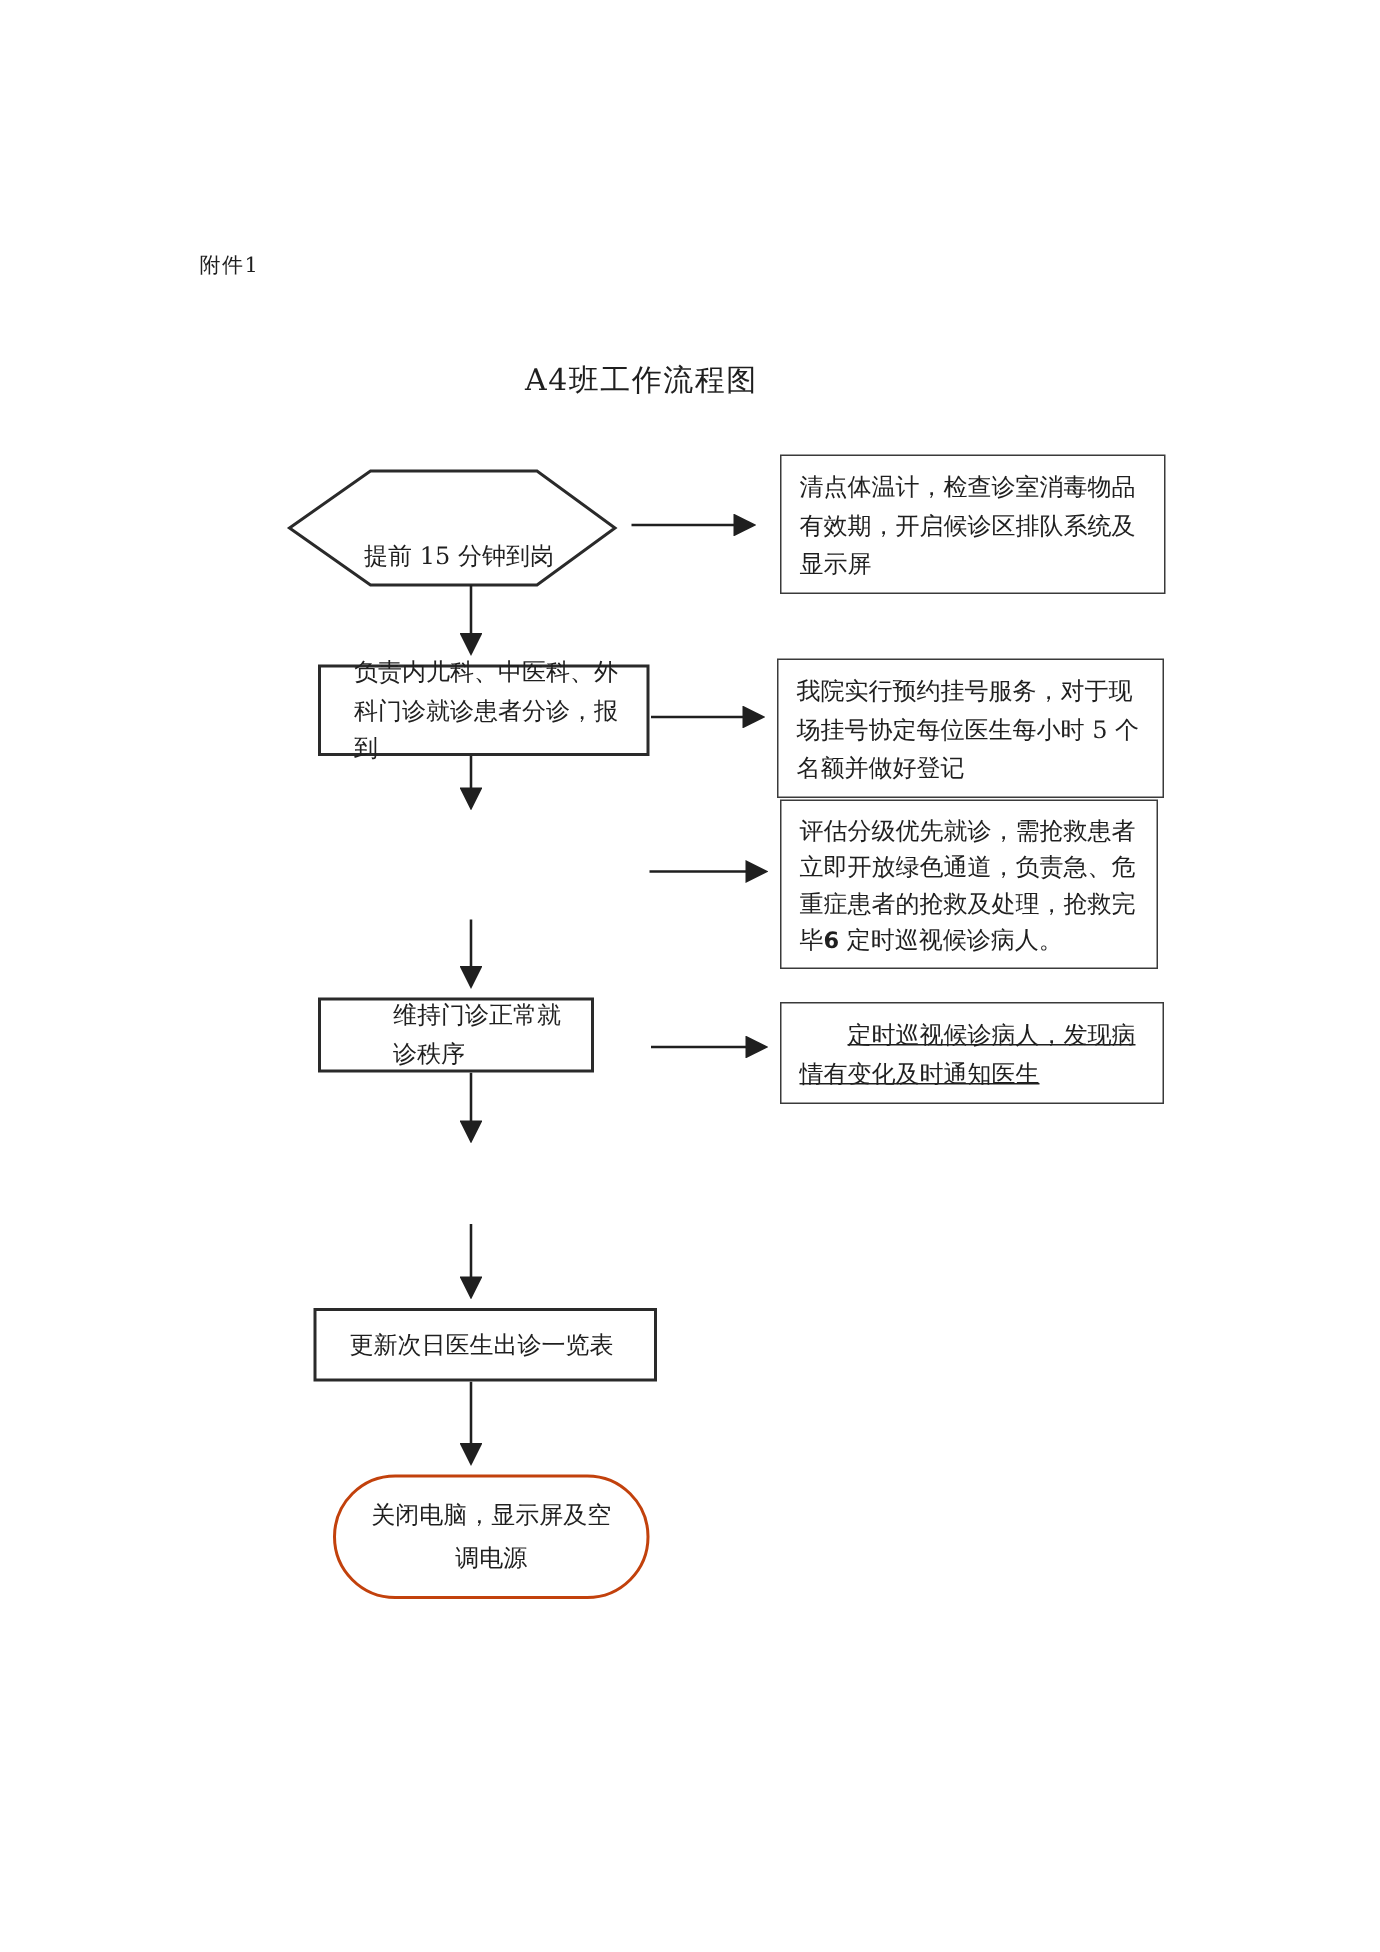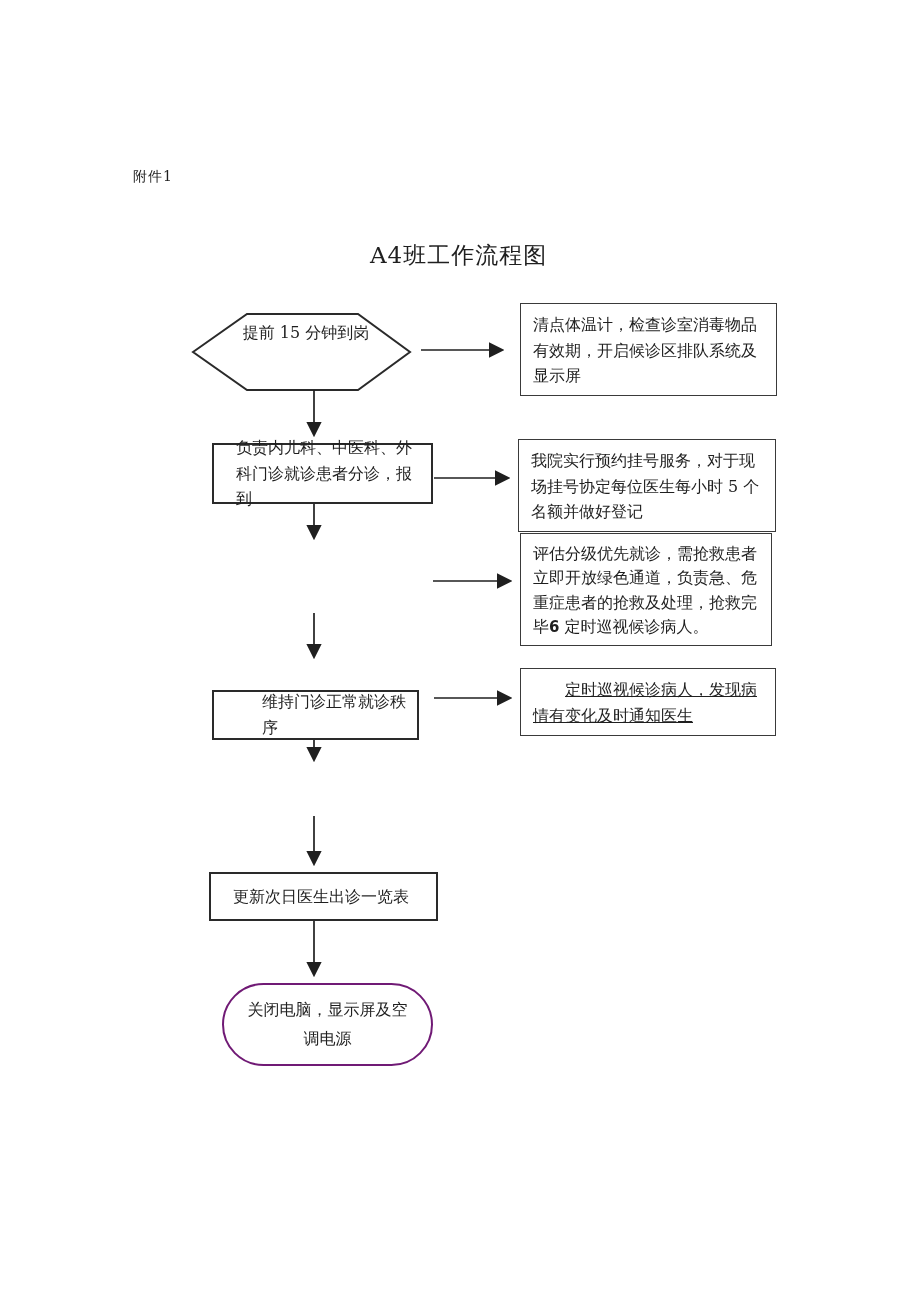--- a/index.html
+++ b/index.html
@@ -20,23 +20,22 @@
     position: absolute;
     left: 133px;
     top: 168px;
     font-size: 14px;
     letter-spacing: 1px;
   }
   .doc-title {
     position: absolute;
     left: 350px;
     top: 240px;
-    font-size: 23px;
+    font-size: 20px;
     letter-spacing: 1px;
-    margin-left: 20px;
   }
   .flow-svg {
     position: absolute;
     left: 0;
     top: 0;
     width: 920px;
     height: 1301px;
   }
   .node {
     position: absolute;
@@ -58,28 +57,28 @@
     padding: 8px 10px 6px 12px;
     line-height: 1.6;
   }
   .start-label {
     position: absolute;
     left: 218px;
     top: 318px;
     width: 176px;
     height: 68px;
     display: flex;
-    align-items: flex-start;
+    align-items: flex-end;
     justify-content: center;
     text-align: center;
     font-size: 16px;
     line-height: 1.9;
   }
   .terminator {
-    border: 2px solid #701a75;
+    border: 2px solid #c2410c;
     border-radius: 42px;
     background: #ffffff;
     display: flex;
     align-items: center;
     justify-content: flex-end;
     text-align: center;
     padding: 6px 20px;
     line-height: 1.8;
   }
   .indent-first {
@@ -131,21 +130,21 @@
 
   <div class="node note" style="left:520px; top:533px; width:252px; min-height:110px; line-height:1.52;"><span>评估分级优先就诊，需抢救患者立即开放绿色通道，负责急、危重症患者的抢救及处理，抢救完毕</span><span class="bold-num">6</span><span> 定时巡视候诊病人。</span></div>
 
   <div class="node note indent-first" style="left:520px; top:668px; width:256px; min-height:68px;text-decoration:underline;">定时巡视候诊病人，发现病情有变化及时通知医生</div>
 
   <div class="node step" style="left:212px; top:443px; width:221px; height:61px;align-items:center;">
     <span>负责内儿科、中医科、外科门诊就诊患者分诊，报到</span>
   </div>
 
 
-  <div class="node step" style="left:212px; top:690px; width:207px; height:50px;padding-left:48px;">
+  <div class="node step" style="left:212px; top:665px; width:184px; height:50px;padding-left:48px;">
     <span>维持门诊正常就诊秩序</span>
   </div>
 
 
   <div class="node step" style="left:209px; top:872px; width:229px; height:49px;text-align:center;">
     <span>更新次日医生出诊一览表</span>
   </div>
 
   <div class="node terminator" style="left:222px; top:983px; width:211px; height:83px;">
     <span>关闭电脑，显示屏及空调电源</span>

